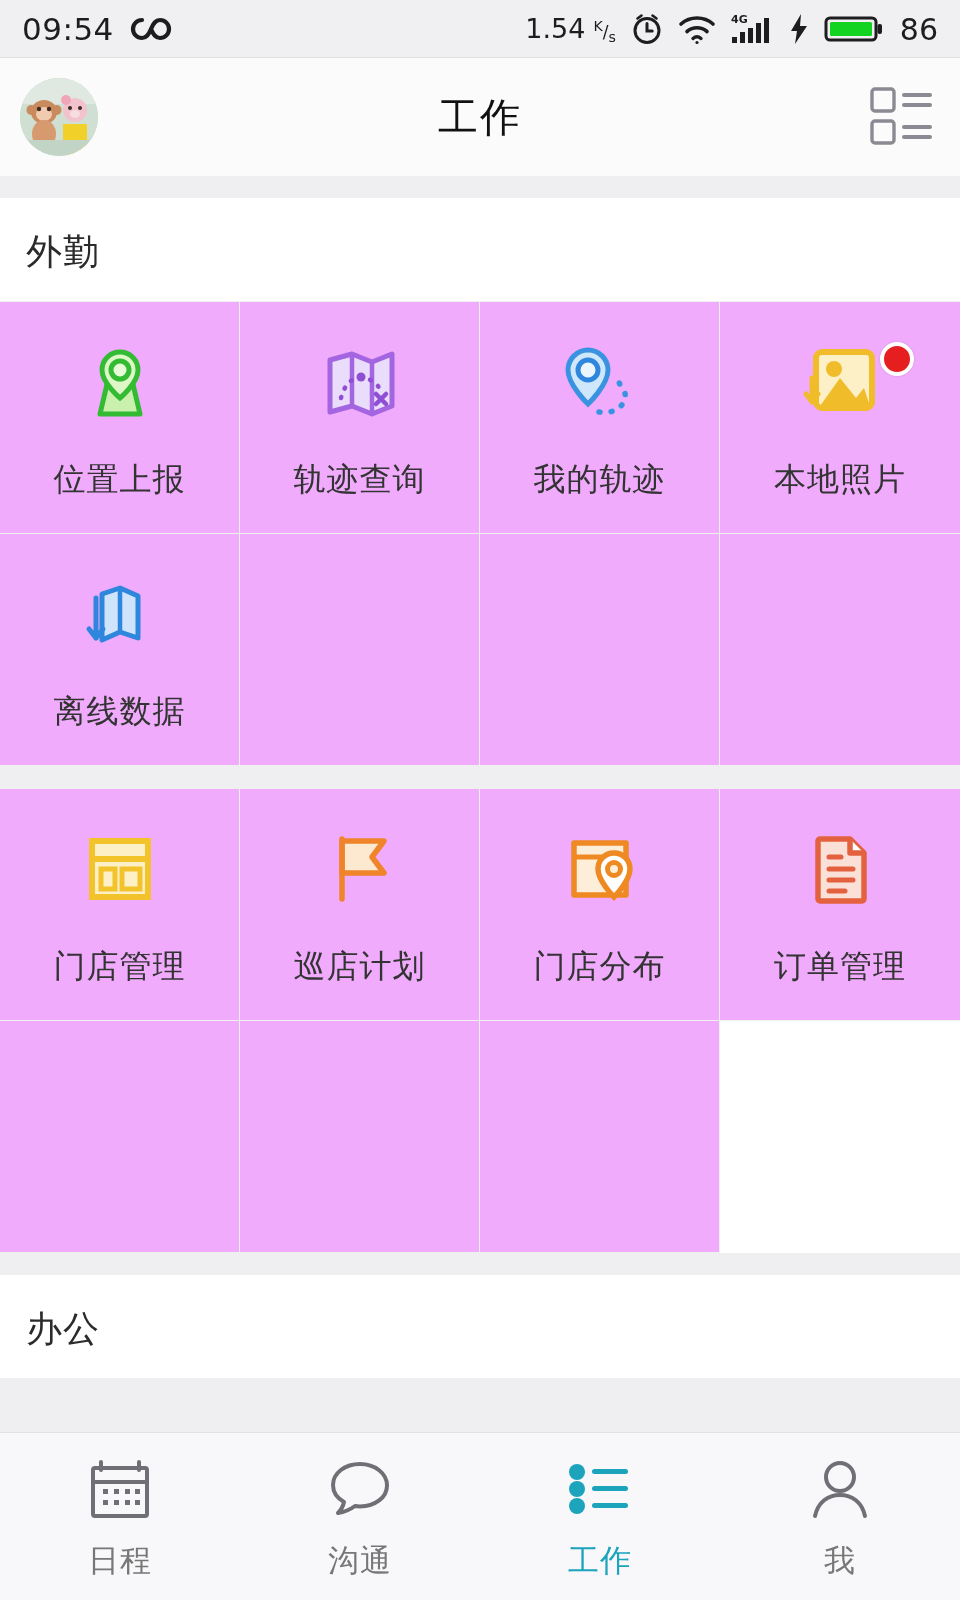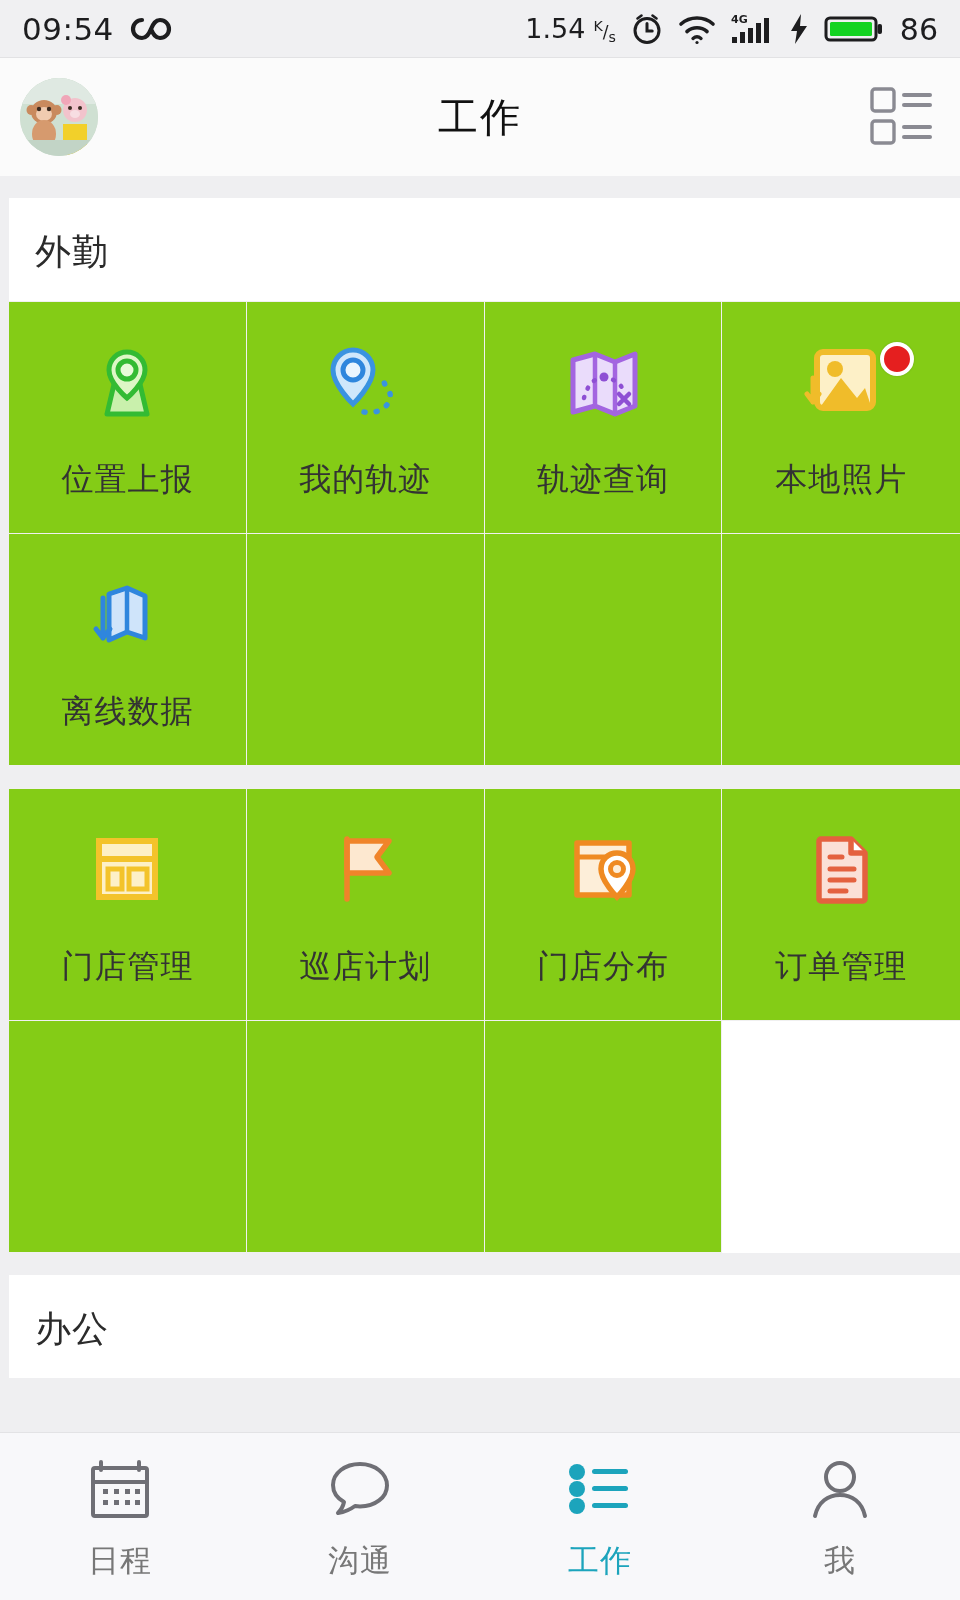--- a/index.html
+++ b/index.html
@@ -38,30 +38,30 @@
   .avatar svg{ display:block; }
   .header-title{
     position:absolute; left:0; right:0; text-align:center;
     font-size:40px; color:#111; letter-spacing:2px; pointer-events:none;
   }
   .header-action{ margin-left:auto; width:86px; height:64px; position:relative; z-index:2; }
 
   
   .body{ height:calc(1600px - 58px - 118px - 168px); overflow:hidden; background:#efeff1; }
   .gap{ height:22px; background:#efeff1; }
-  .section{ background:#ffffff;margin-left:9px; }
+  .section{ background:#ffffff; }
   .sec-title{
     font-size:36px; color:#2b2b2b; padding:30px 26px 24px 26px; letter-spacing:1px;
   }
   .grid{ display:flex; flex-wrap:wrap; border-top:1px solid #f0f0f0; }
   .cell{
     width:25%; height:232px; display:flex; flex-direction:column;
     align-items:center; justify-content:center;
     border-right:1px solid #f0f0f0; border-bottom:1px solid #f0f0f0;
-    background:#84cc16; position:relative;
+    background:#f0abfc; position:relative;
   }
   .cell.blank{ border-right:1px solid #f0f0f0; }
   .cell:nth-child(4n){ border-right:none; }
   .cell-icon{ width:96px; height:96px; display:flex; align-items:center; justify-content:center; }
   .cell-label{ margin-top:28px; font-size:32px; color:#333; letter-spacing:1px; }
   .badge{
     position:absolute; top:40px; right:46px; width:34px; height:34px;
     border-radius:50%; background:#e51f1f; border:4px solid #fff;
     box-shadow:0 0 2px rgba(0,0,0,.18);
   }
@@ -191,39 +191,39 @@
               <path d="M46 16c-10 0-18 8-18 18 0 13 18 28 18 28s18-15 18-28c0-10-8-18-18-18z" fill="#ddf7c6" stroke="#33bb33" stroke-width="5"></path>
               <circle cx="46" cy="34" r="9" fill="#e7fbd8" stroke="#33bb33" stroke-width="5"></circle>
             </svg>
           </div>
           <div class="cell-label">位置上报</div>
         </div>
 
         <div class="cell">
           <div class="cell-icon">
             <svg width="92" height="92" viewBox="0 0 92 92">
-              <path d="M34 14c-11 0-20 9-20 20 0 15 20 34 20 34s20-19 20-34c0-11-9-20-20-20z" fill="#cfe7fb" stroke="#3a93e0" stroke-width="5"></path>
-              <circle cx="34" cy="34" r="10" fill="#eaf5fe" stroke="#2f86dd" stroke-width="5"></circle>
-              <path d="M45 76c14 2 24-4 26-14 2-9-8-12-6-20" fill="none" stroke="#3a93e0" stroke-width="5.5" stroke-linecap="round" stroke-dasharray="1 11"></path>
-            </svg>
-          </div>
-          <div class="cell-label">我的轨迹</div>
-        </div>
-
-        <div class="cell">
-          <div class="cell-icon">
-            <svg width="92" height="92" viewBox="0 0 92 92">
               <path d="M16 24 L38 18 L58 26 L78 18 L78 70 L58 78 L38 70 L16 76 z" fill="#eadcfb" stroke="#a365e0" stroke-width="5" stroke-linejoin="round"></path>
               <path d="M38 18 L38 70 M58 26 L58 78" fill="none" stroke="#a365e0" stroke-width="4.5"></path>
               <path d="M27 62 q6 -22 22 -20 q14 2 18 14" fill="none" stroke="#8e4fd4" stroke-width="4.5" stroke-linecap="round" stroke-dasharray="1 9"></path>
               <circle cx="47" cy="41" r="4.5" fill="#8e4fd4"></circle>
               <path d="M62 58l10 10M72 58l-10 10" stroke="#8e4fd4" stroke-width="4.5" stroke-linecap="round"></path>
             </svg>
           </div>
           <div class="cell-label">轨迹查询</div>
+        </div>
+
+        <div class="cell">
+          <div class="cell-icon">
+            <svg width="92" height="92" viewBox="0 0 92 92">
+              <path d="M34 14c-11 0-20 9-20 20 0 15 20 34 20 34s20-19 20-34c0-11-9-20-20-20z" fill="#cfe7fb" stroke="#3a93e0" stroke-width="5"></path>
+              <circle cx="34" cy="34" r="10" fill="#eaf5fe" stroke="#2f86dd" stroke-width="5"></circle>
+              <path d="M45 76c14 2 24-4 26-14 2-9-8-12-6-20" fill="none" stroke="#3a93e0" stroke-width="5.5" stroke-linecap="round" stroke-dasharray="1 11"></path>
+            </svg>
+          </div>
+          <div class="cell-label">我的轨迹</div>
         </div>
 
         <div class="cell">
           <div class="cell-icon">
             <svg width="92" height="92" viewBox="0 0 92 92">
               <rect x="22" y="16" width="56" height="56" rx="6" fill="#fdf0c7" stroke="#f0bc2a" stroke-width="6"></rect>
               <circle cx="40" cy="33" r="8" fill="#f0bc2a"></circle>
               <path d="M26 70 L46 42 L62 62 L70 52 L76 70 z" fill="#f0bc2a"></path>
               <path d="M18 42 L18 66 M18 66 L12 58 M18 66 L24 58" fill="none" stroke="#f0bc2a" stroke-width="5" stroke-linecap="round" stroke-linejoin="round"></path>
             </svg>

